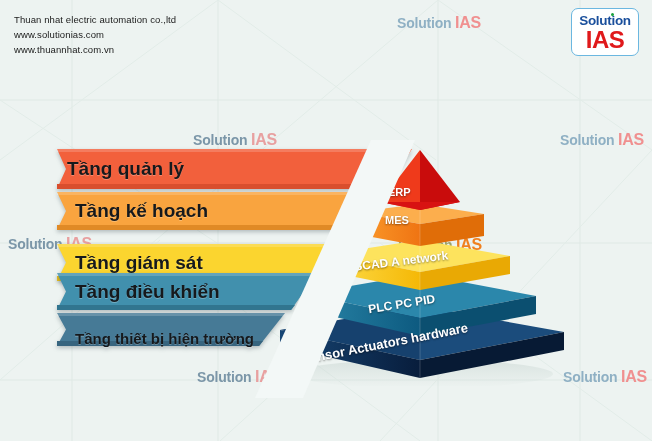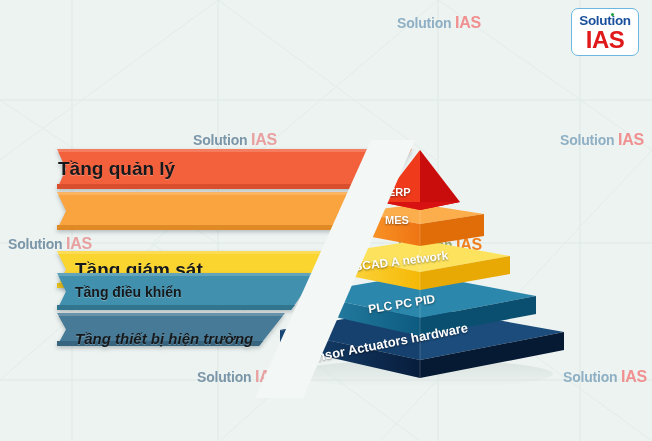--- a/index.html
+++ b/index.html
@@ -91,20 +91,25 @@
       <line x1="438" y1="0" x2="150" y2="245"></line>
       <line x1="438" y1="0" x2="652" y2="150"></line>
       <line x1="652" y1="150" x2="380" y2="441"></line>
       <line x1="152" y1="243" x2="420" y2="441"></line>
       <line x1="380" y1="243" x2="652" y2="441"></line>
       <line x1="438" y1="243" x2="220" y2="441"></line>
       <line x1="0" y1="380" x2="160" y2="240"></line>
     </g>
   </svg>
 
+  <div class="hdr">
+    <div>Thuan nhat electric automation co.,ltd</div>
+    <div>www.solutionias.com</div>
+    <div>www.thuannhat.com.vn</div>
+  </div>
 
   <div id="logo">
     <div class="l1">
       <span>Solution</span>
       <span class="dot"></span>
     </div>
     <div class="l2">IAS</div>
   </div>
 
   <div id="wm-host">
@@ -195,46 +200,47 @@
     <polygon points="200,0 156,0 40,258 88,258" fill="#f3f8f7"></polygon>
   </svg>
 
   <div id="bars-host">
       <div class="bar" style="left: 57px; top: 149px; width: 355px; height: 40px;">
         <svg class="face" viewBox="0 0 355 40" width="355" height="40">
           <polygon points="0,0 355,0 329,40 0,40 9,20" fill="#f2603c"></polygon>
           <polygon points="0,35 333,35 329,40 0,40" fill="#d94e2d"></polygon>
           <polygon points="0,0 355,0 353,3 0,3" fill="#ffffff" opacity=".18"></polygon>
         </svg>
-        <span class="lbl" style="font-size: 19px; margin-left: 1px;">Tầng quản lý</span>
+        <span class="lbl" style="font-size: 19px; margin-left: 10px;">Tầng quản lý</span>
       </div>
       <div class="bar" style="left: 57px; top: 192px; width: 329px; height: 38px;">
         <svg class="face" viewBox="0 0 329 38" width="329" height="38">
           <polygon points="0,0 329,0 303,38 0,38 9,19" fill="#f9a43f"></polygon>
           <polygon points="0,33 307,33 303,38 0,38" fill="#e08a26"></polygon>
           <polygon points="0,0 329,0 327,3 0,3" fill="#ffffff" opacity=".18"></polygon>
         </svg>
-      </div>
-      <div class="bar" style="left: 57px; top: 251px; width: 299px; height: 37px; text-align: right;">
+        <span class="lbl" style="font-size: 19px; margin-left: 18px;">Tầng kế hoạch</span>
+      </div>
+      <div class="bar" style="left: 57px; top: 244px; width: 299px; height: 37px; text-align: right;">
         <svg class="face" viewBox="0 0 299 37" width="299" height="37">
           <polygon points="0,0 299,0 273,37 0,37 9,18.5" fill="#fbd52f"></polygon>
           <polygon points="0,32 277,32 273,37 0,37" fill="#e5bd1c"></polygon>
           <polygon points="0,0 299,0 297,3 0,3" fill="#ffffff" opacity=".18"></polygon>
         </svg>
         <span class="lbl" style="font-size: 19px; margin-left: 18px;">Tầng giám sát</span>
       </div>
       <div class="bar" style="left: 57px; top: 273px; width: 260px; height: 37px;">
         <svg class="face" viewBox="0 0 260 37" width="260" height="37">
           <polygon points="0,0 260,0 234,37 0,37 9,18.5" fill="#4190ad"></polygon>
           <polygon points="0,32 238,32 234,37 0,37" fill="#31758f"></polygon>
           <polygon points="0,0 260,0 258,3 0,3" fill="#ffffff" opacity=".18"></polygon>
         </svg>
-        <span class="lbl" style="font-size: 14px; margin-left: 18px;">Tầng điều khiển</span>
-      </div>
-      <div class="bar" style="left: 57px; top: 313px; width: 228px; height: 50px; font-style: italic;">
+        <span class="lbl" style="font-size: 19px; margin-left: 18px;">Tầng điều khiển</span>
+      </div>
+      <div class="bar" style="left: 57px; top: 313px; width: 228px; height: 50px;">
         <svg class="face" viewBox="0 0 228 33" width="228" height="33">
           <polygon points="0,0 228,0 202,33 0,33 9,16.5" fill="#467a96"></polygon>
           <polygon points="0,28 206,28 202,33 0,33" fill="#37657f"></polygon>
           <polygon points="0,0 228,0 226,3 0,3" fill="#ffffff" opacity=".18"></polygon>
         </svg>
         <span class="lbl" style="font-size: 15px; margin-left: 18px;">Tầng thiết bị hiện trường</span>
       </div>
     </div>
 
 </div>

